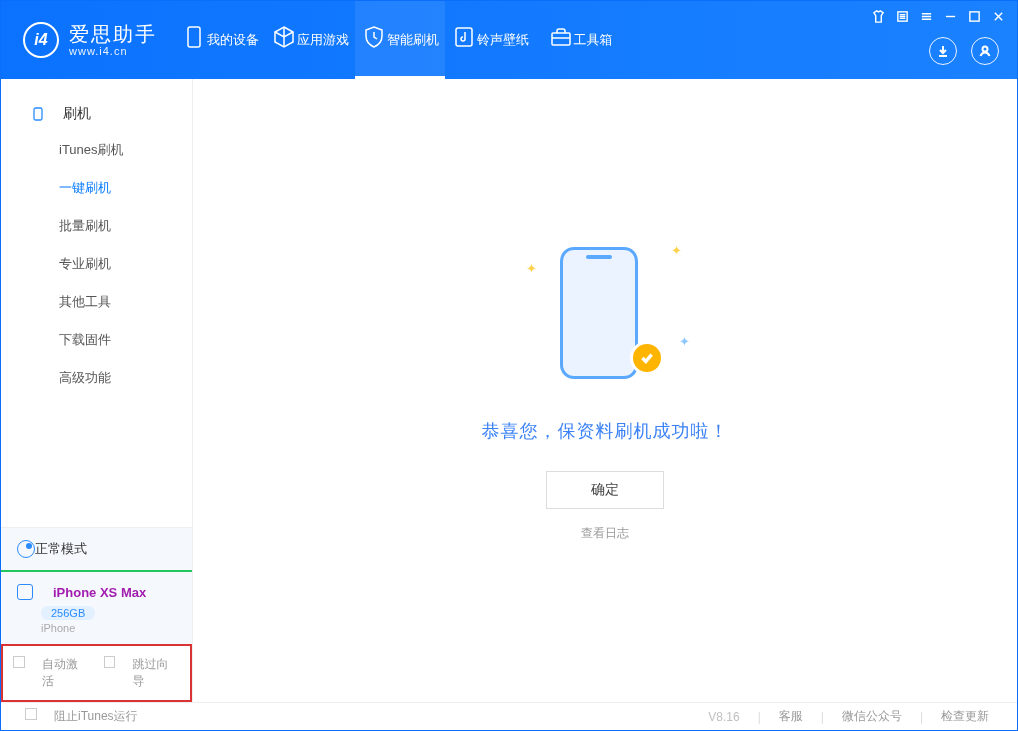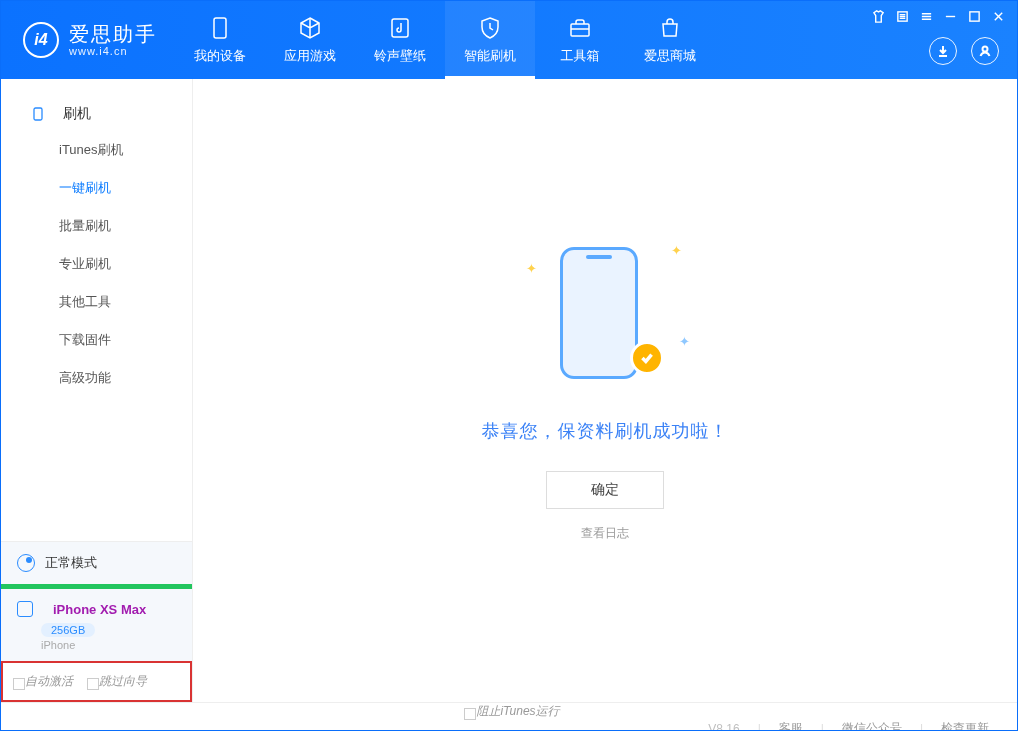--- a/index.html
+++ b/index.html
@@ -6,21 +6,21 @@
 body { background:#fff; width:1018px; height:731px; overflow:hidden; position:relative; border:1px solid #0a6efa; }
 
 
 .header { height:78px; background:linear-gradient(90deg,#0b72ff 0%,#1a82ff 100%); display:flex; align-items:stretch; color:#fff; position:relative; }
 .logo-block { display:flex; align-items:center; padding:0 18px 0 22px; }
 .logo-circle { width:36px; height:36px; border:2.5px solid #fff; border-radius:50%; display:flex; align-items:center; justify-content:center; font-weight:bold; font-size:16px; font-style:italic; margin-right:10px; }
 .logo-text { display:flex; flex-direction:column; line-height:1.1; }
 .logo-cn { font-size:20px; font-weight:500; letter-spacing:2px; }
 .logo-url { font-size:11px; opacity:.9; letter-spacing:1px; }
 .nav { display:flex; }
-.nav-item { width:90px; display:flex; flex-direction:column; align-items:center; justify-content:center; font-size:13px; cursor:pointer; position:relative; }
+.nav-item { width:90px; display:flex; flex-direction:row; align-items:center; justify-content:center; font-size:13px; cursor:pointer; position:relative; }
 .nav-item.active { background:rgba(255,255,255,.08); }
 .nav-item.active::after { content:""; position:absolute; bottom:0; left:0; right:0; height:3px; background:#fff; }
 .nav-icon { width:26px; height:26px; margin-bottom:6px; display:flex; align-items:center; justify-content:center; }
 .nav-icon svg { width:24px; height:24px; fill:#fff; stroke:#fff; }
 .header-right { position:absolute; right:12px; top:8px; display:flex; align-items:center; gap:10px; }
 .win-ctrl { display:flex; gap:10px; }
 .win-ctrl span { width:14px; height:14px; display:flex; align-items:center; justify-content:center; cursor:pointer; font-size:14px; }
 .win-ctrl svg { width:13px; height:13px; stroke:#fff; fill:none; stroke-width:1.5; }
 .header-icons { position:absolute; right:18px; bottom:14px; display:flex; gap:14px; }
 .circ-btn { width:28px; height:28px; border:1.8px solid rgba(255,255,255,.9); border-radius:50%; display:flex; align-items:center; justify-content:center; cursor:pointer; }
@@ -28,47 +28,47 @@
 
 
 .body { display:flex; height:calc(100% - 78px - 28px); }
 .sidebar { width:192px; border-right:1px solid #eee; display:flex; flex-direction:column; padding-top:18px; }
 .side-section { font-size:14px; color:#333; padding:8px 20px 8px 30px; display:flex; align-items:center; gap:18px; font-weight:500; }
 .side-section svg { width:14px; height:14px; }
 .side-items { display:flex; flex-direction:column; }
 .side-item { font-size:13px; color:#555; padding:10px 10px 10px 58px; cursor:pointer; }
 .side-item.active { color:#0a7bff; }
 .sidebar-bottom { margin-top:auto; border-top:1px solid #eee; }
-.mode-box { padding:12px 16px; display:flex; align-items:center; gap:10px; font-size:13px; color:#333; background:#f5f8fc; border-bottom:5px solid #22c55e; }
+.mode-box { padding:12px 16px; display:flex; align-items:center; font-size:13px; color:#333; background:#f5f8fc; border-bottom:2px solid #22c55e; }
 .mode-ic { width:18px; height:18px; border-radius:50%; border:1.5px solid #2a8cff; position:relative; }
 .mode-ic::before { content:""; position:absolute; width:6px; height:6px; border-radius:50%; background:#2a8cff; top:2px; right:2px; }
 .device-box { padding:12px 16px 10px; background:#f5f8fc; font-size:13px; color:#333; }
 .device-row1 { display:flex; align-items:center; gap:20px; font-weight:600; color:#a21caf; }
 .device-ic { width:16px; height:16px; border:1.5px solid #2a8cff; border-radius:3px; }
 .device-cap { display:inline-block; margin:6px 0 2px 24px; background:#e3f0ff; color:#2a8cff; border-radius:10px; font-size:11px; padding:1px 10px; }
 .device-sub { font-size:11px; color:#aaa; margin-left:24px; }
 .opt-box { padding:12px 12px; display:flex; gap:14px; font-size:12px; color:#999; outline:2px solid #d93333; outline-offset:-2px; }
-.chk { display:flex; align-items:flex-end; gap:0;font-style:italic; }
+.chk { display:flex; align-items:flex-start; gap:17px; }
 .chk-box { width:12px; height:12px; border:1px solid #ccc; }
 
 
 .main { flex:1; position:relative; display:flex; flex-direction:column; align-items:center; justify-content:center; }
 .illus { width:110px; height:150px; position:relative; margin-bottom:30px; }
 .phone { position:absolute; left:10px; top:8px; width:78px; height:132px; border:3px solid #5aa9ff; border-radius:14px; background:#eaf3ff; }
 .phone::before { content:""; position:absolute; top:5px; left:50%; transform:translateX(-50%); width:26px; height:4px; border-radius:3px; background:#5aa9ff; }
 .badge { position:absolute; right:-4px; bottom:14px; width:34px; height:34px; background:#ffb400; border-radius:50%; display:flex; align-items:center; justify-content:center; border:3px solid #fff; }
 .badge svg { width:16px; height:16px; stroke:#fff; stroke-width:3; fill:none; }
 .spark { position:absolute; color:#ffd24d; font-size:13px; }
 .spark.a { left:-24px; top:22px; } .spark.b { right:-22px; top:4px; } .spark.c { right:-30px; bottom:40px; color:#8fc8ff; }
 .msg { font-size:18px; color:#3b82f6; margin-bottom:28px; letter-spacing:1px; }
 .ok-btn { border:1px solid #ddd; background:#fff; padding:9px 44px; font-size:14px; color:#444; cursor:pointer; margin-bottom:16px; }
 .log-link { font-size:12px; color:#999; cursor:pointer; }
 
 
-.footer { position:absolute; bottom:0; left:0; right:0; height:28px; border-top:1px solid #eee; display:flex; align-items:center; font-size:12px; color:#999; padding:0 18px 0 24px; background:#fff;flex-direction:column; }
+.footer { position:absolute; bottom:0; left:0; right:0; height:28px; border-top:1px solid #eee; display:flex; align-items:center; font-size:12px; color:#999; padding:0 18px 0 24px; background:#fff; }
 .footer .chk { color:#999; }
 .footer-right { margin-left:auto; display:flex; align-items:center; gap:8px; }
 .flink { color:#999; cursor:pointer; padding:0 10px; }
 .fver { color:#c0c0c0; padding-right:10px; }
 .sep { color:#ddd; }
 </style>
 </head>
 <body>
 
 <div class="header">
@@ -90,55 +90,46 @@
     </div>
     <div class="nav-item">
       <span class="nav-icon">
           <svg viewBox="0 0 24 24">
             <path d="M12 2l9 5v10l-9 5-9-5V7z" fill="none" stroke-width="1.5"></path>
             <path d="M12 2v20M3 7l9 5 9-5" fill="none" stroke-width="1.5"></path>
           </svg>
         </span>
       <span>应用游戏</span>
     </div>
+    <div class="nav-item active">
+      <span class="nav-icon">
+          <svg viewBox="0 0 24 24">
+            <path d="M12 2l8 3v6c0 5-3.5 9-8 11-4.5-2-8-6-8-11V5z" fill="none" stroke-width="1.5"></path>
+            <path d="M12 7v5l3 2" fill="none" stroke-width="1.5"></path>
+          </svg>
+        </span>
+      <span>智能刷机</span>
+    </div>
     <div class="nav-item">
       <span class="nav-icon">
           <svg viewBox="0 0 24 24">
             <rect x="4" y="3" width="16" height="18" rx="2" fill="none" stroke-width="1.5"></rect>
             <path d="M13 7v7a2 2 0 11-2-2" fill="none" stroke-width="1.5"></path>
           </svg>
         </span>
       <span>铃声壁纸</span>
     </div>
-    <div class="nav-item active">
-      <span class="nav-icon">
-          <svg viewBox="0 0 24 24">
-            <path d="M12 2l8 3v6c0 5-3.5 9-8 11-4.5-2-8-6-8-11V5z" fill="none" stroke-width="1.5"></path>
-            <path d="M12 7v5l3 2" fill="none" stroke-width="1.5"></path>
-          </svg>
-        </span>
-      <span>智能刷机</span>
-    </div>
     <div class="nav-item">
       <span class="nav-icon">
           <svg viewBox="0 0 24 24">
             <rect x="3" y="8" width="18" height="12" rx="1" fill="none" stroke-width="1.5"></rect>
             <path d="M8 8V6a2 2 0 012-2h4a2 2 0 012 2v2M3 13h18" fill="none" stroke-width="1.5"></path>
           </svg>
         </span>
       <span>工具箱</span>
-    </div>
-    <div class="nav-item">
-      <span class="nav-icon">
-          <svg viewBox="0 0 24 24">
-            <path d="M5 8h14l-1 12H6z" fill="none" stroke-width="1.5"></path>
-            <path d="M9 8V6a3 3 0 016 0v2" fill="none" stroke-width="1.5"></path>
-          </svg>
-        </span>
-      <span>爱思商城</span>
     </div>
   </div>
   <div class="header-right">
     <div class="win-ctrl">
       <span>
           <svg viewBox="0 0 14 14">
             <path d="M2 3l3-2 2 1 2-1 3 2-2 3v7H4V6z"></path>
           </svg>
         </span>
       <span>

